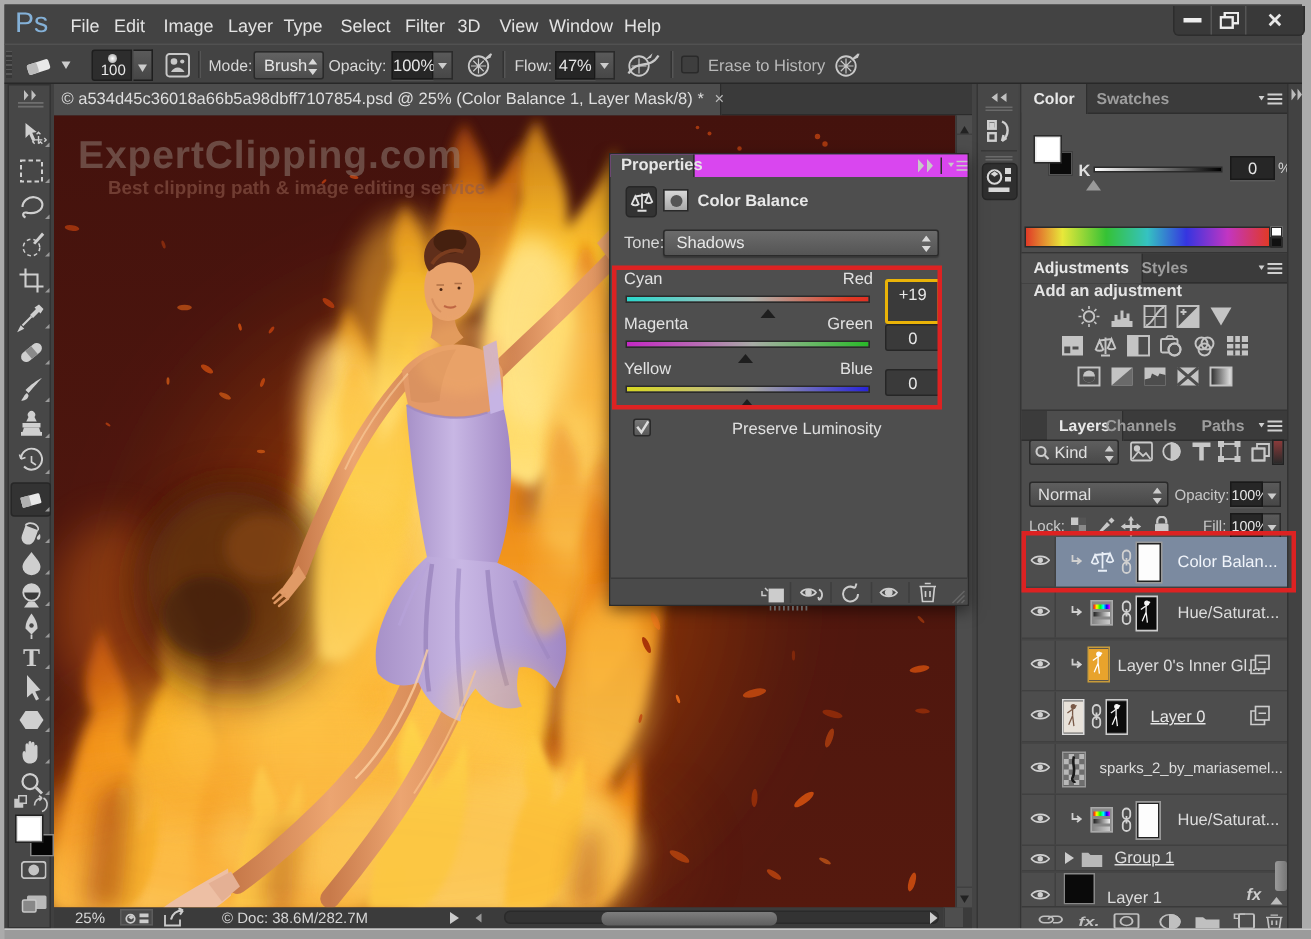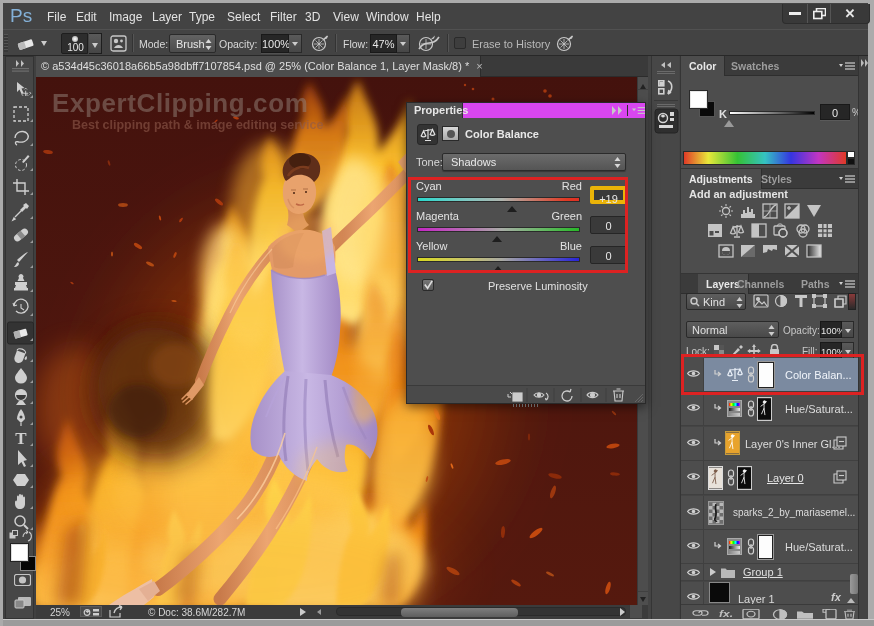--- a/index.html
+++ b/index.html
@@ -1089,21 +1089,21 @@
   <div style="position:absolute;left:8px;top:2px;color:#e8e8e8;">Shadows</div>
   <svg style="position:absolute;right:4px;top:3px" width="7" height="11" viewBox="0 0 7 11">
         <path d="M3.5,0 L6.5,4 L0.5,4 Z M3.5,11 L6.5,7 L0.5,7 Z" fill="#d8d8d8"></path>
       </svg>
  </div>
 
  <div style="position:absolute;left:9px;top:77px;color:#e2e2e2;">Cyan</div>
  <div style="position:absolute;left:140px;top:77px;width:35px;text-align:right;color:#e2e2e2;">Red</div>
  <div style="position:absolute;left:10px;top:94px;width:163px;height:5px;border:1px solid #2a2a2a;background:linear-gradient(90deg,#2ad8cc,#7ec8c2 30%,#b0b4ae 52%,#c87868 72%,#e03a24 92%,#e03024);"></div>
  <div style="position:absolute;left:100px;top:98px;width:0;height:0;border:5px solid transparent;border-bottom:6px solid #1e1e1e;"></div>
- <div style="position:absolute;left:183px;top:83px;width:37px;height:18px;background:#3a3a3a;border:4px solid #eab308;border-radius:2px;color:#e8e8e8;text-align:center;line-height:18px;">+19</div>
+ <div style="position:absolute;left:183px;top:83px;width:37px;height:30px;background:#3a3a3a;border:2px solid #eab308;border-radius:2px;color:#e8e8e8;text-align:center;line-height:18px;">+19</div>
  <div style="position:absolute;left:9px;top:107px;color:#e2e2e2;">Magenta</div>
  <div style="position:absolute;left:130px;top:107px;width:45px;text-align:right;color:#e2e2e2;">Green</div>
  <div style="position:absolute;left:10px;top:124px;width:163px;height:5px;border:1px solid #2a2a2a;background:linear-gradient(90deg,#c427c4,#b86cb4 30%,#a8aca6 52%,#6cb86a 75%,#28b828);"></div>
  <div style="position:absolute;left:85px;top:128px;width:0;height:0;border:5px solid transparent;border-bottom:6px solid #1e1e1e;"></div>
  <div style="position:absolute;left:183px;top:113px;width:37px;height:18px;background:#3a3a3a;border:1px solid #262626;border-radius:2px;color:#e8e8e8;text-align:center;line-height:18px;">0</div>
  <div style="position:absolute;left:9px;top:137px;color:#e2e2e2;">Yellow</div>
  <div style="position:absolute;left:135px;top:137px;width:40px;text-align:right;color:#e2e2e2;">Blue</div>
  <div style="position:absolute;left:10px;top:154px;width:163px;height:5px;border:1px solid #2a2a2a;background:linear-gradient(90deg,#d8d820,#c8c46a 30%,#a8a8a2 52%,#6a68c0 75%,#2824d8);"></div>
  <div style="position:absolute;left:86px;top:158px;width:0;height:0;border:5px solid transparent;border-bottom:6px solid #1e1e1e;"></div>
  <div style="position:absolute;left:183px;top:143px;width:37px;height:18px;background:#3a3a3a;border:1px solid #262626;border-radius:2px;color:#e8e8e8;text-align:center;line-height:18px;">0</div>

